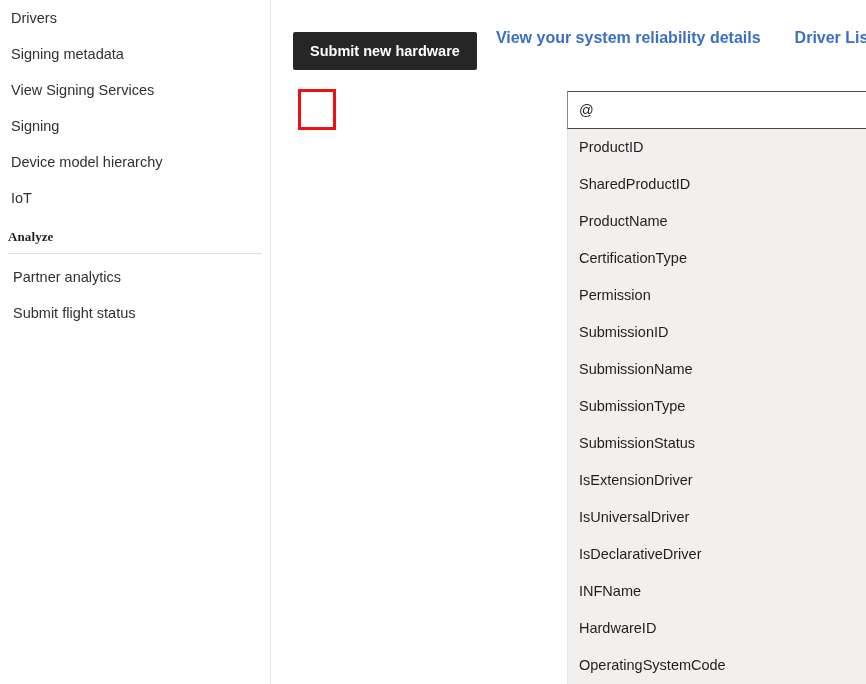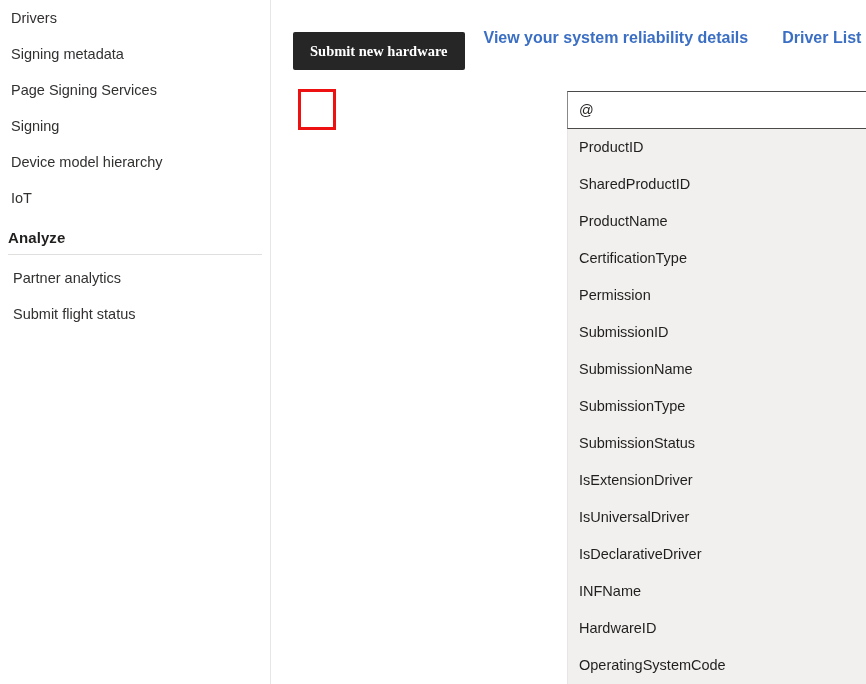--- a/index.html
+++ b/index.html
@@ -43,25 +43,26 @@
     color: #323130;
     line-height: 18px;
     padding: 9px 0 9px 11px;
     cursor: pointer;
     white-space: nowrap;
   }
   .nav-item.sub {
     padding-left: 13px;
   }
   .section-header {
-    font-size: 15px;
+    font-size: 13px;
     font-weight: bold;
     color: #201f1e;
     padding: 13px 0 5px 8px;
     letter-spacing: .1px;
+    font-family: Liberation Serif, serif;
   }
   .section-rule {
     height: 1px;
     background: #e1dfdd;
     margin: 3px 8px 5px 8px;
   }
 
   
   .main {
     flex: 1;
@@ -82,21 +83,21 @@
     background: #262626;
     color: #ffffff;
     font-size: 14.5px;
     font-weight: bold;
     border: none;
     border-radius: 2px;
     padding: 0 17px;
     height: 38px;
     line-height: 38px;
     cursor: pointer;
-    font-family: Liberation Serif, serif;
+    font-family: Liberation Sans, sans-serif;
     white-space: nowrap;
     margin-top: 25px;
   }
   .tab-link {
     color: #3b6fc4;
     font-size: 16px;
     font-weight: bold;
     text-decoration: none;
     white-space: nowrap;
     cursor: pointer;
@@ -173,21 +174,21 @@
 
   <nav class="sidebar">
     <ul class="nav-list">
       <li class="nav-item">
         <span>Drivers</span>
       </li>
       <li class="nav-item">
         <span>Signing metadata</span>
       </li>
       <li class="nav-item">
-        <span>Page Signing Services</span>
+        <span>View Signing Services</span>
       </li>
       <li class="nav-item">
         <span>Signing</span>
       </li>
       <li class="nav-item">
         <span>Device model hierarchy</span>
       </li>
       <li class="nav-item">
         <span>IoT</span>
       </li>

